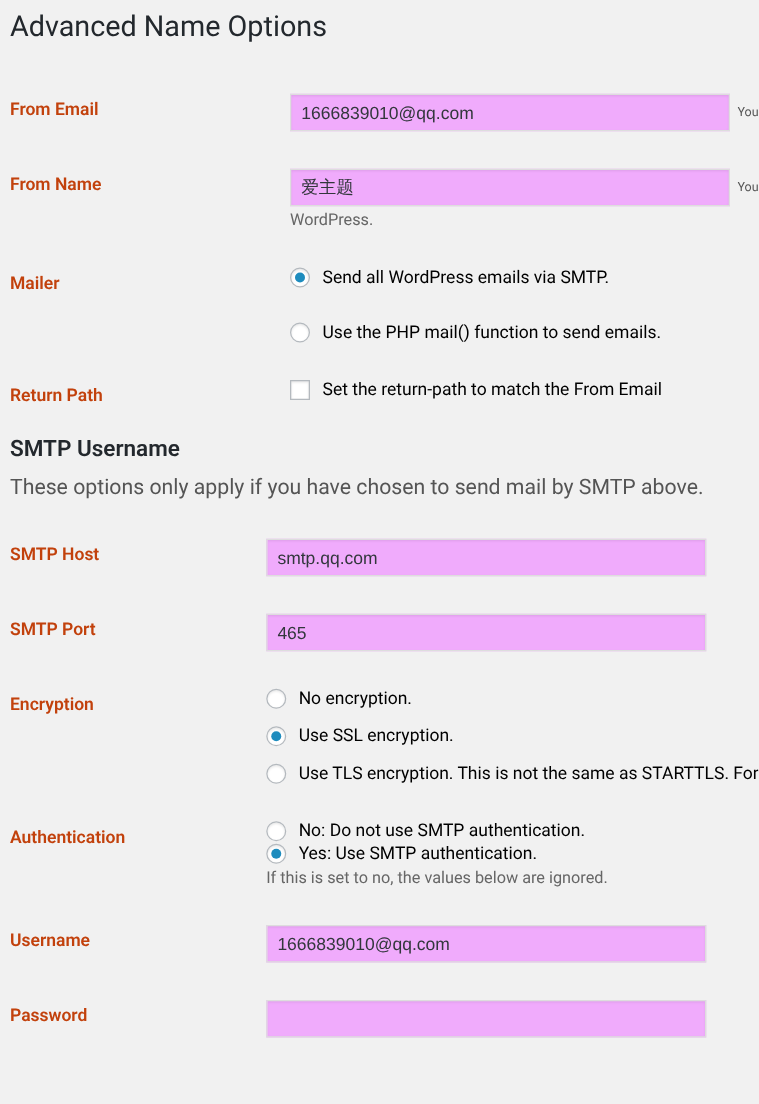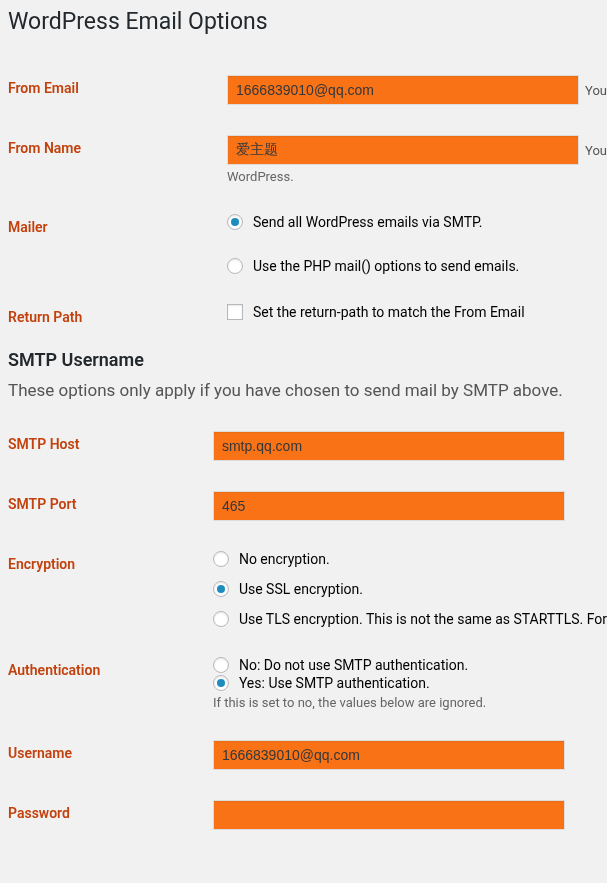--- a/index.html
+++ b/index.html
@@ -47,21 +47,21 @@
       padding: 15px 0 15px 24px;
       vertical-align: top;
     }
     input[type="text"],
     input[type="password"] {
       width: 352px;
       height: 30px;
       padding: 3px 8px;
       font-size: 14px;
       border: 1px solid #ddd;
-      background: #f97316;
+      background: #f0abfc;
       box-shadow: inset 0 1px 2px rgba(0,0,0,0.07);
       color: #32373c;
     }
     .radio-group {
       display: flex;
       align-items: center;
       margin-bottom: 14px;
     }
     .radio-group:last-child {
       margin-bottom: 0;
@@ -110,21 +110,21 @@
       font-size: 14px;
       color: #000000;
       cursor: pointer;
     }
     .input-row {
       display: flex;
       align-items: center;
       gap: 6px;
     }
     .trailing-text {
-      font-size: 13px;
+      font-size: 10px;
       color: #555;
       white-space: nowrap;
     }
     .sub-desc {
       font-size: 13px;
       color: #666;
       margin-top: 4px;
     }
     .section-desc {
       font-size: 17px;
@@ -135,21 +135,21 @@
       height: 14px;
     }
     .cut {
       overflow: hidden;
       white-space: nowrap;
     }
   </style>
 </head>
 <body>
 
-<h2>WordPress Email Options</h2>
+<h2>Advanced Name Options</h2>
 
 <table class="form-table">
 
   <tbody>
       <tr>
     <th>From Email</th>
     <td>
       <div class="input-row">
         <input type="text" value="1666839010@qq.com" style="">
         <span class="trailing-text cut">You</span>
@@ -171,21 +171,21 @@
   <tr>
     <th>Mailer</th>
     <td>
       <div class="radio-group">
         <span class="radio checked"></span>
         <span class="option-label">Send all WordPress emails via SMTP.</span>
       </div>
       <div class="section-gap"></div>
       <div class="radio-group">
         <span class="radio"></span>
-        <span class="option-label">Use the PHP mail() options to send emails.</span>
+        <span class="option-label">Use the PHP mail() function to send emails.</span>
       </div>
     </td>
   </tr>
 
   <tr>
     <th>Return Path</th>
     <td>
       <div class="checkbox-group">
         <span class="checkbox"></span>
         <span class="option-label">Set the return-path to match the From Email</span>

